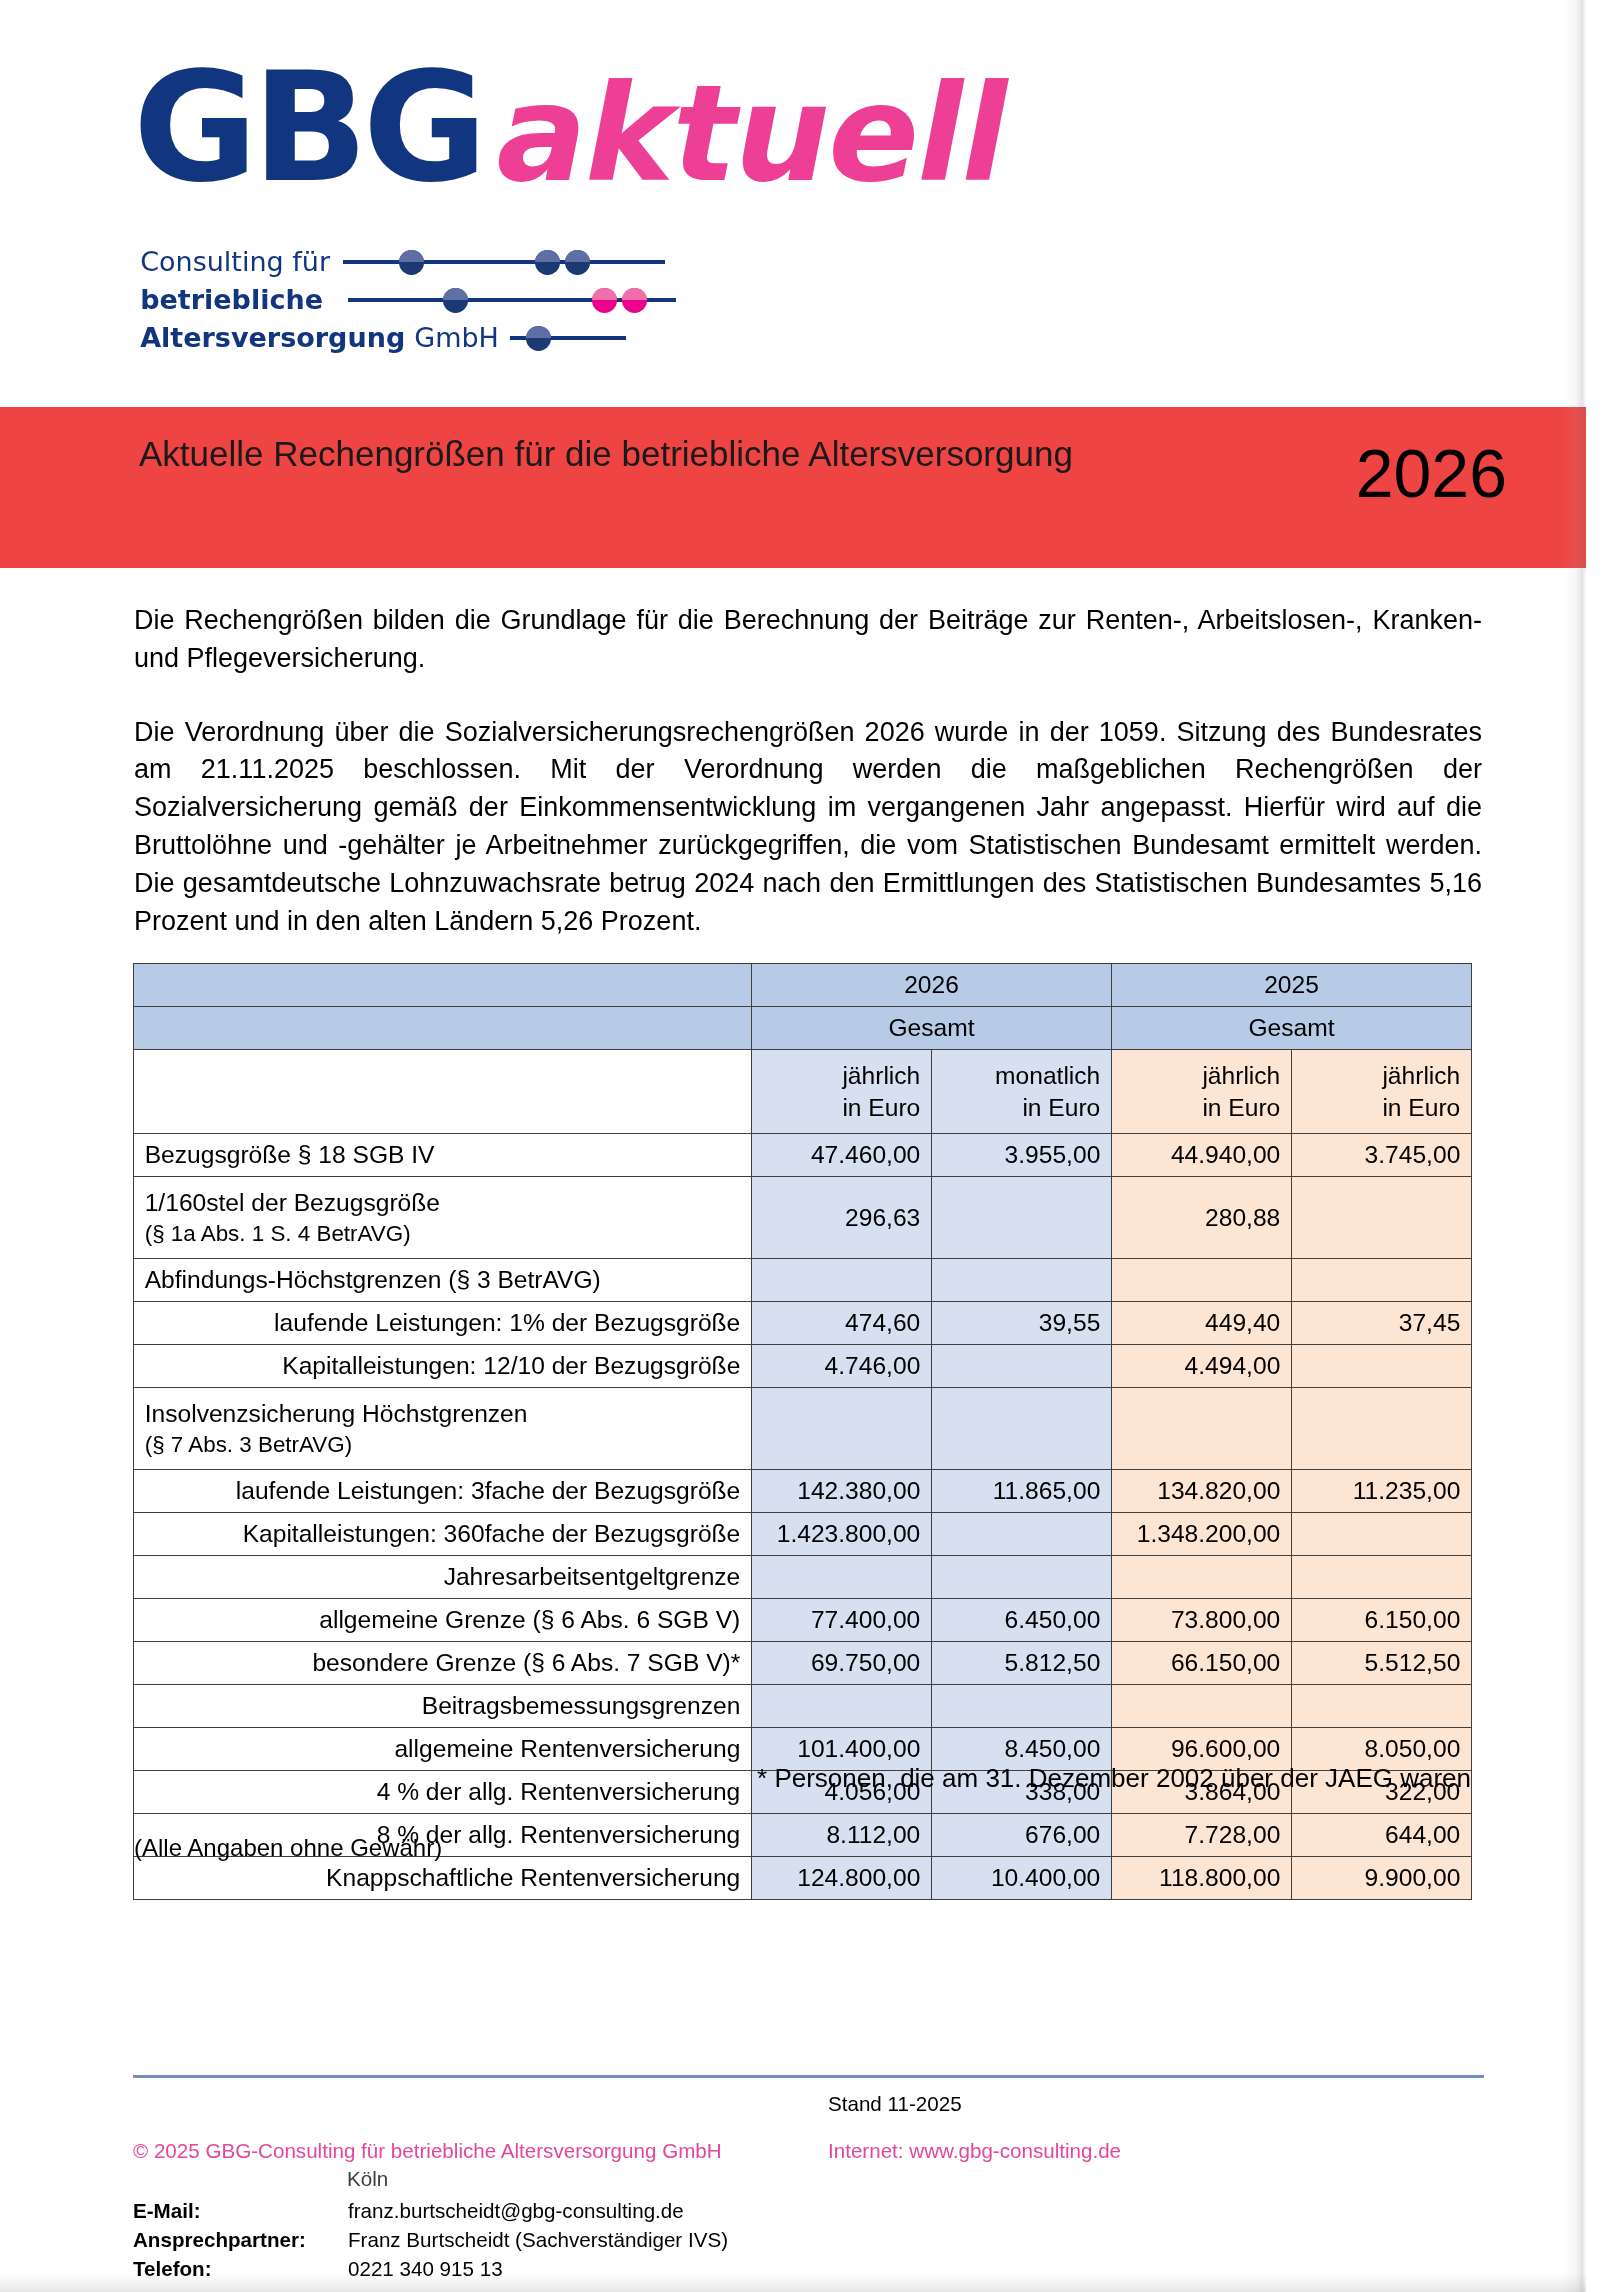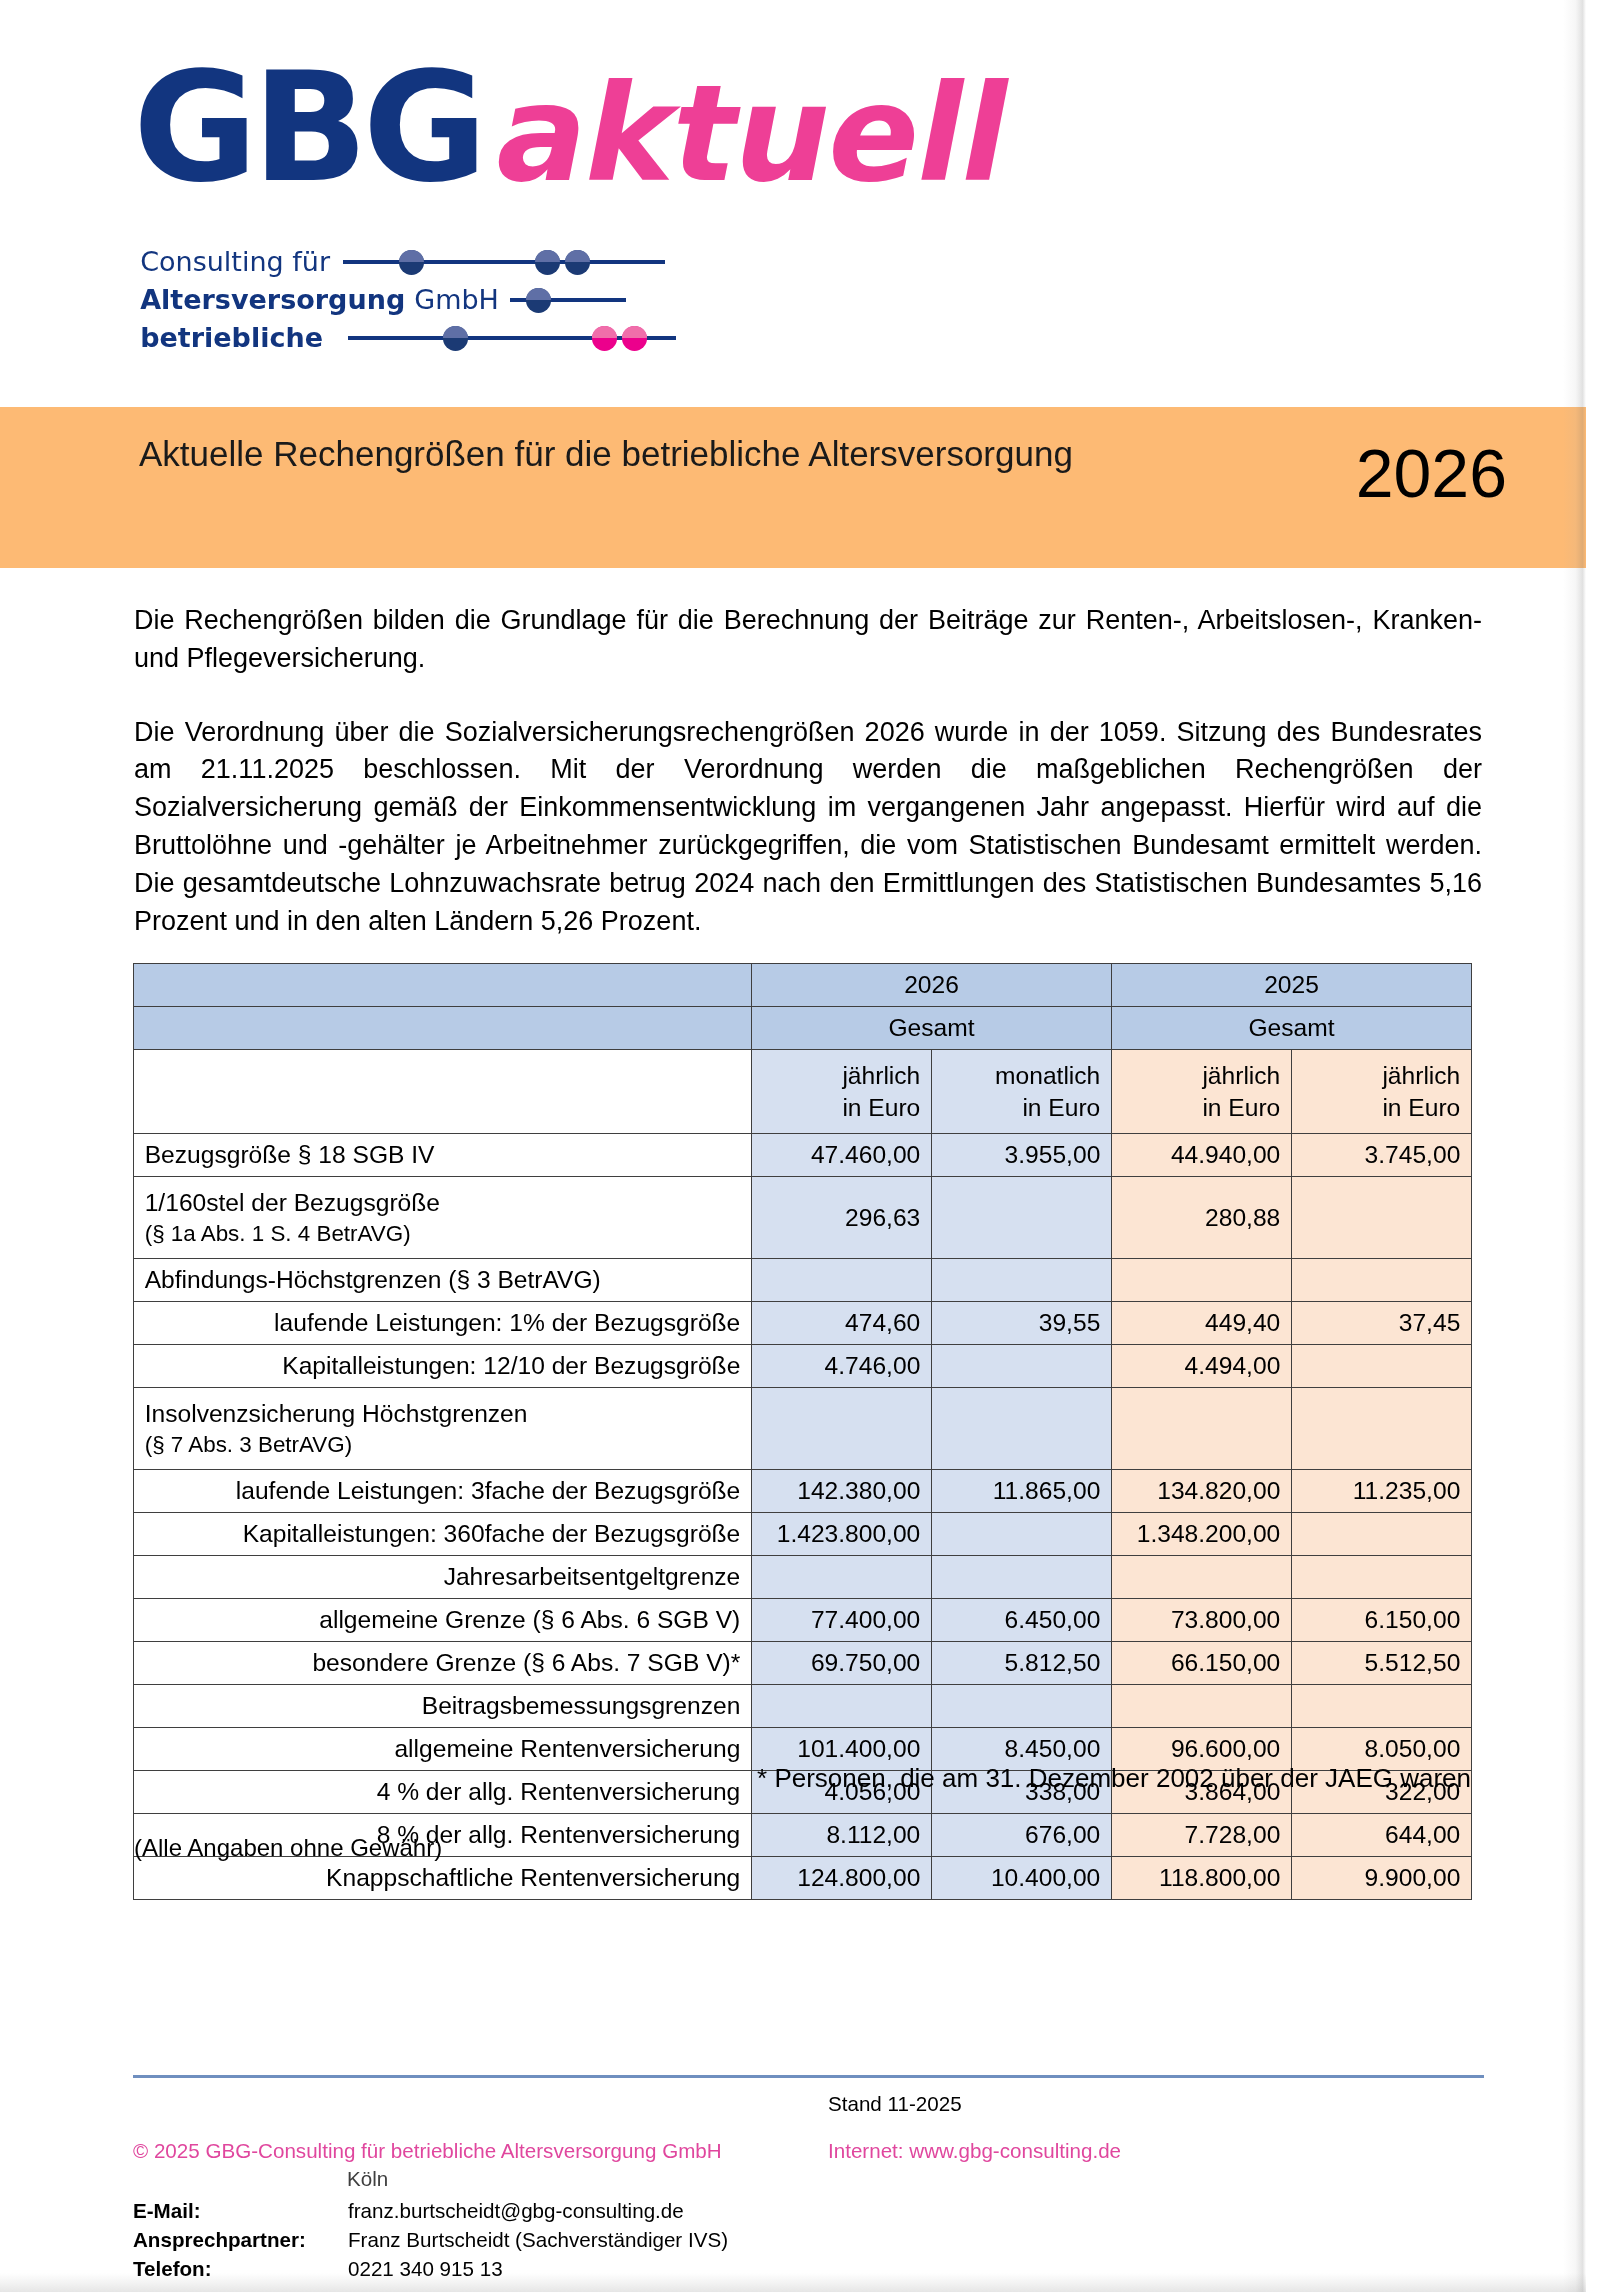--- a/index.html
+++ b/index.html
@@ -128,21 +128,21 @@
   .dot.pinkd .top-half { background: #f association; }
   .dot.pinkd .top-half { background: #f06eaa; }
 
   
   .title-bar {
     position: absolute;
     left: 0;
     top: 407px;
     width: 1622px;
     height: 161px;
-    background: #fdba74;
+    background: #ef4444;
     z-index: 5;
   }
   .title-bar-text {
     position: absolute;
     left: 139px;
     top: 25px;
     width: 1039px;
     font-size: 35px;
     line-height: 1.28;
     color: #1a1a1a;
@@ -302,45 +302,45 @@
         <span class="logo-sub-text">Consulting für</span>
         <span class="deco" style="width:322px;">
           <span class="deco-line" style="width:322px;"></span>
           <span class="dot navy" style="left:56px;">
               <span class="top-half"></span>
             </span>
           <span class="dot navy" style="left:192px;">
               <span class="top-half"></span>
             </span>
           <span class="dot navy" style="left:222px;">
+              <span class="top-half"></span>
+            </span>
+        </span>
+      </div>
+      <div class="logo-sub-row">
+        <span class="logo-sub-text bold">betriebliche</span>
+        <span class="deco" style="width:328px;margin-left:25px;">
+          <span class="deco-line" style="width:328px;"></span>
+          <span class="dot navy" style="left:95px;">
+              <span class="top-half"></span>
+            </span>
+          <span class="dot pinkd" style="left:244px;">
+              <span class="top-half"></span>
+            </span>
+          <span class="dot pinkd" style="left:274px;">
               <span class="top-half"></span>
             </span>
         </span>
       </div>
       <div class="logo-sub-row">
         <span class="logo-sub-text bold">Altersversorgung</span>
         <span class="logo-sub-text" style="margin-left:9px;">GmbH</span>
         <span class="deco" style="width:116px;margin-left:10.7px;">
           <span class="deco-line" style="width:116px;"></span>
           <span class="dot navy" style="left:16px;">
-              <span class="top-half"></span>
-            </span>
-        </span>
-      </div>
-      <div class="logo-sub-row">
-        <span class="logo-sub-text bold">betriebliche</span>
-        <span class="deco" style="width:328px;margin-left:25px;">
-          <span class="deco-line" style="width:328px;"></span>
-          <span class="dot navy" style="left:95px;">
-              <span class="top-half"></span>
-            </span>
-          <span class="dot pinkd" style="left:244px;">
-              <span class="top-half"></span>
-            </span>
-          <span class="dot pinkd" style="left:274px;">
               <span class="top-half"></span>
             </span>
         </span>
       </div>
     </div>
   </div>
 
   <div class="title-bar">
     <div class="title-bar-text">Aktuelle Rechengrößen für die betriebliche Altersversorgung</div>
     <div class="title-bar-year">2026</div>

